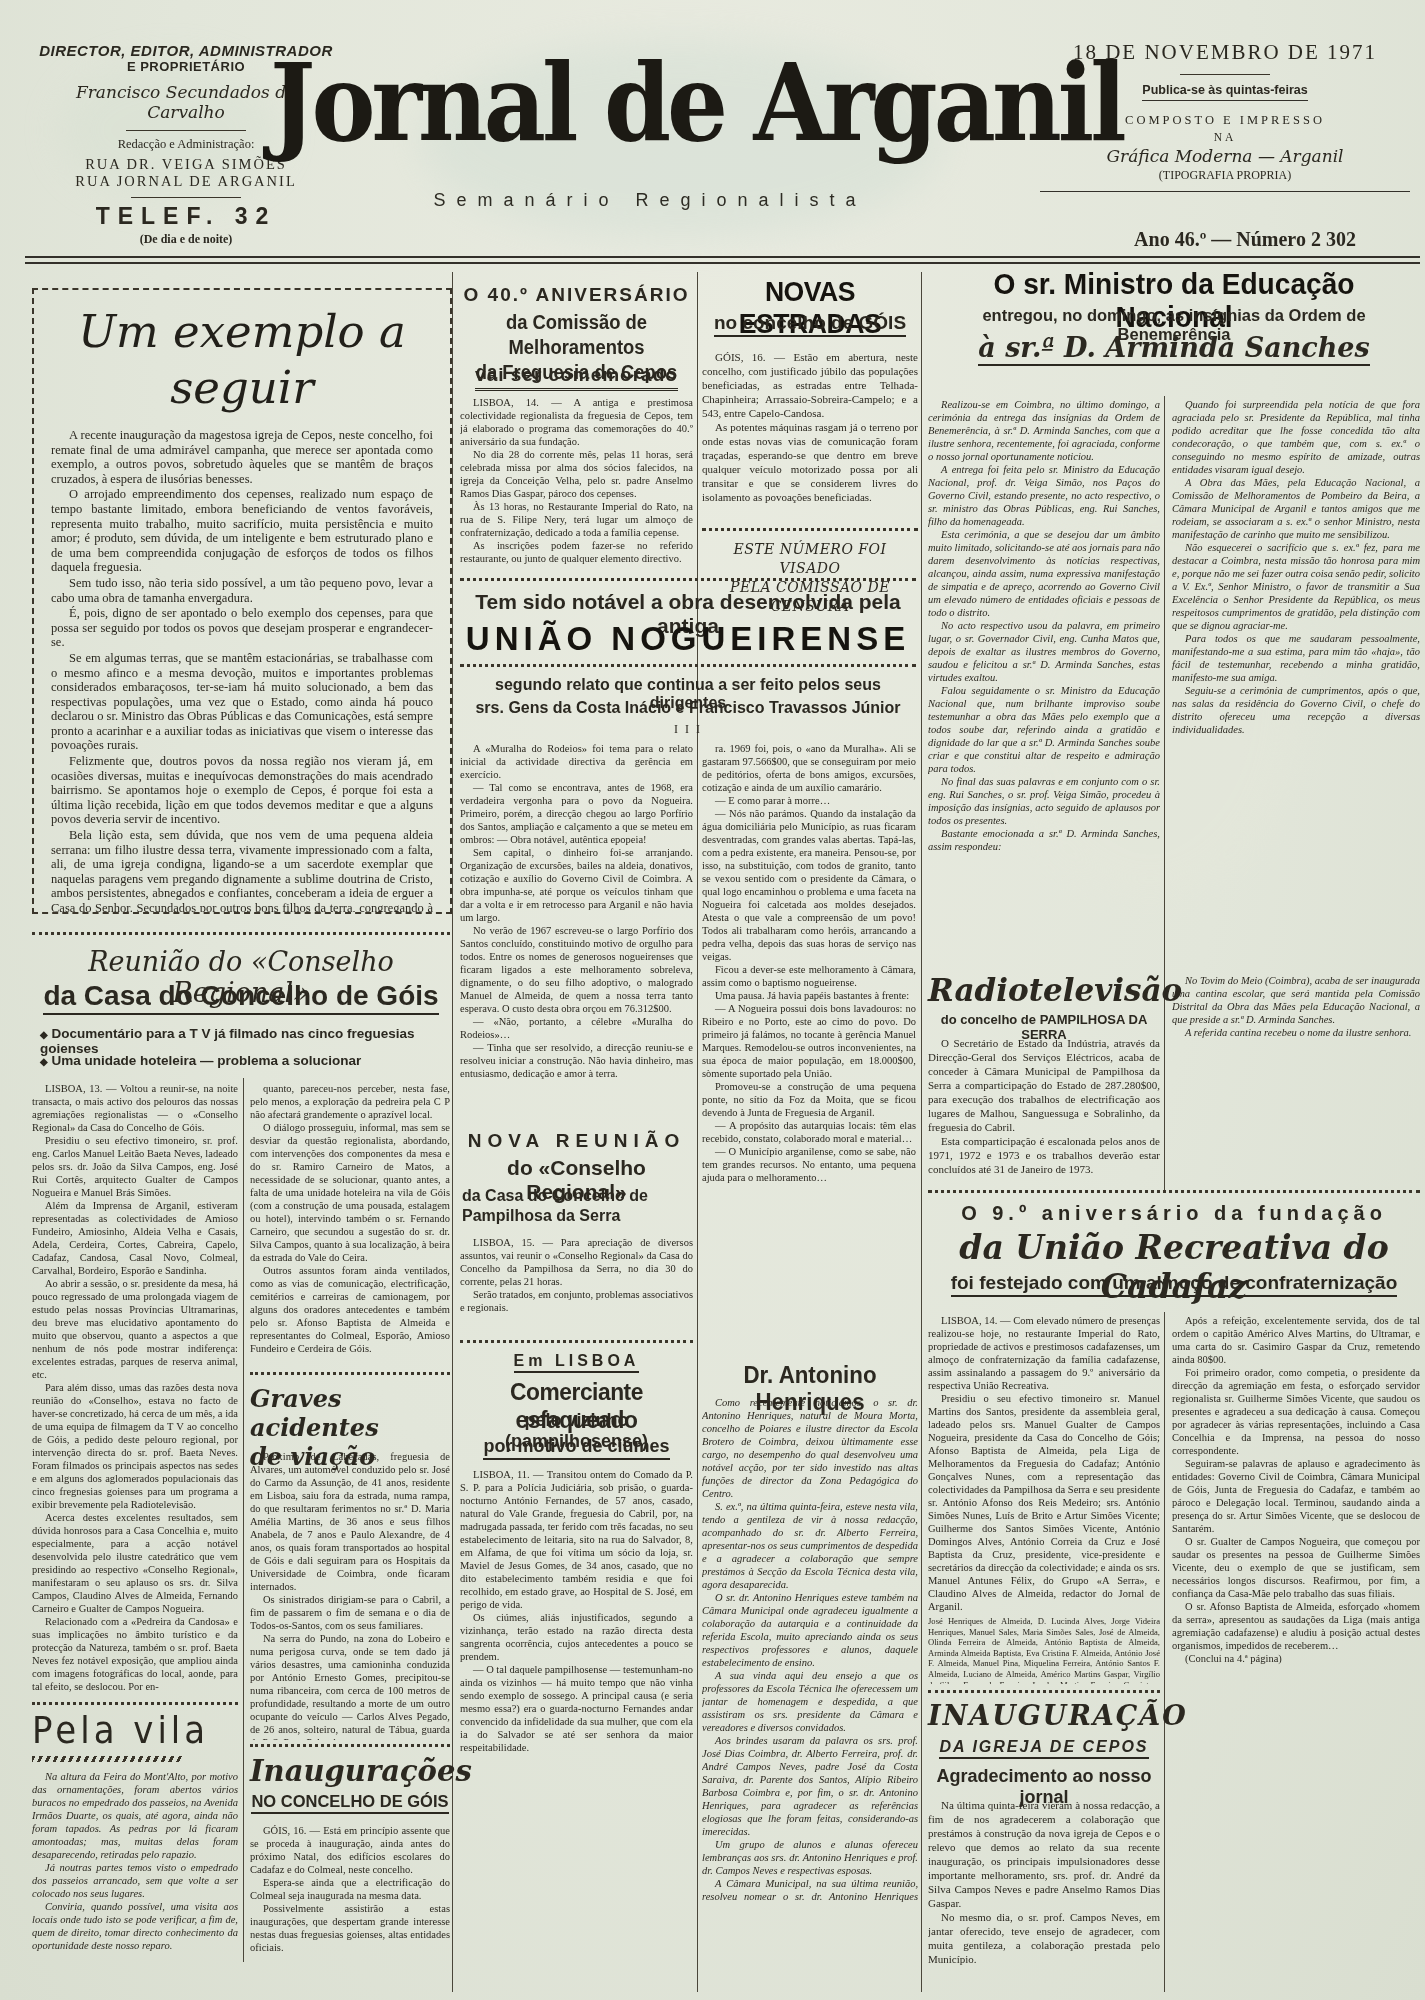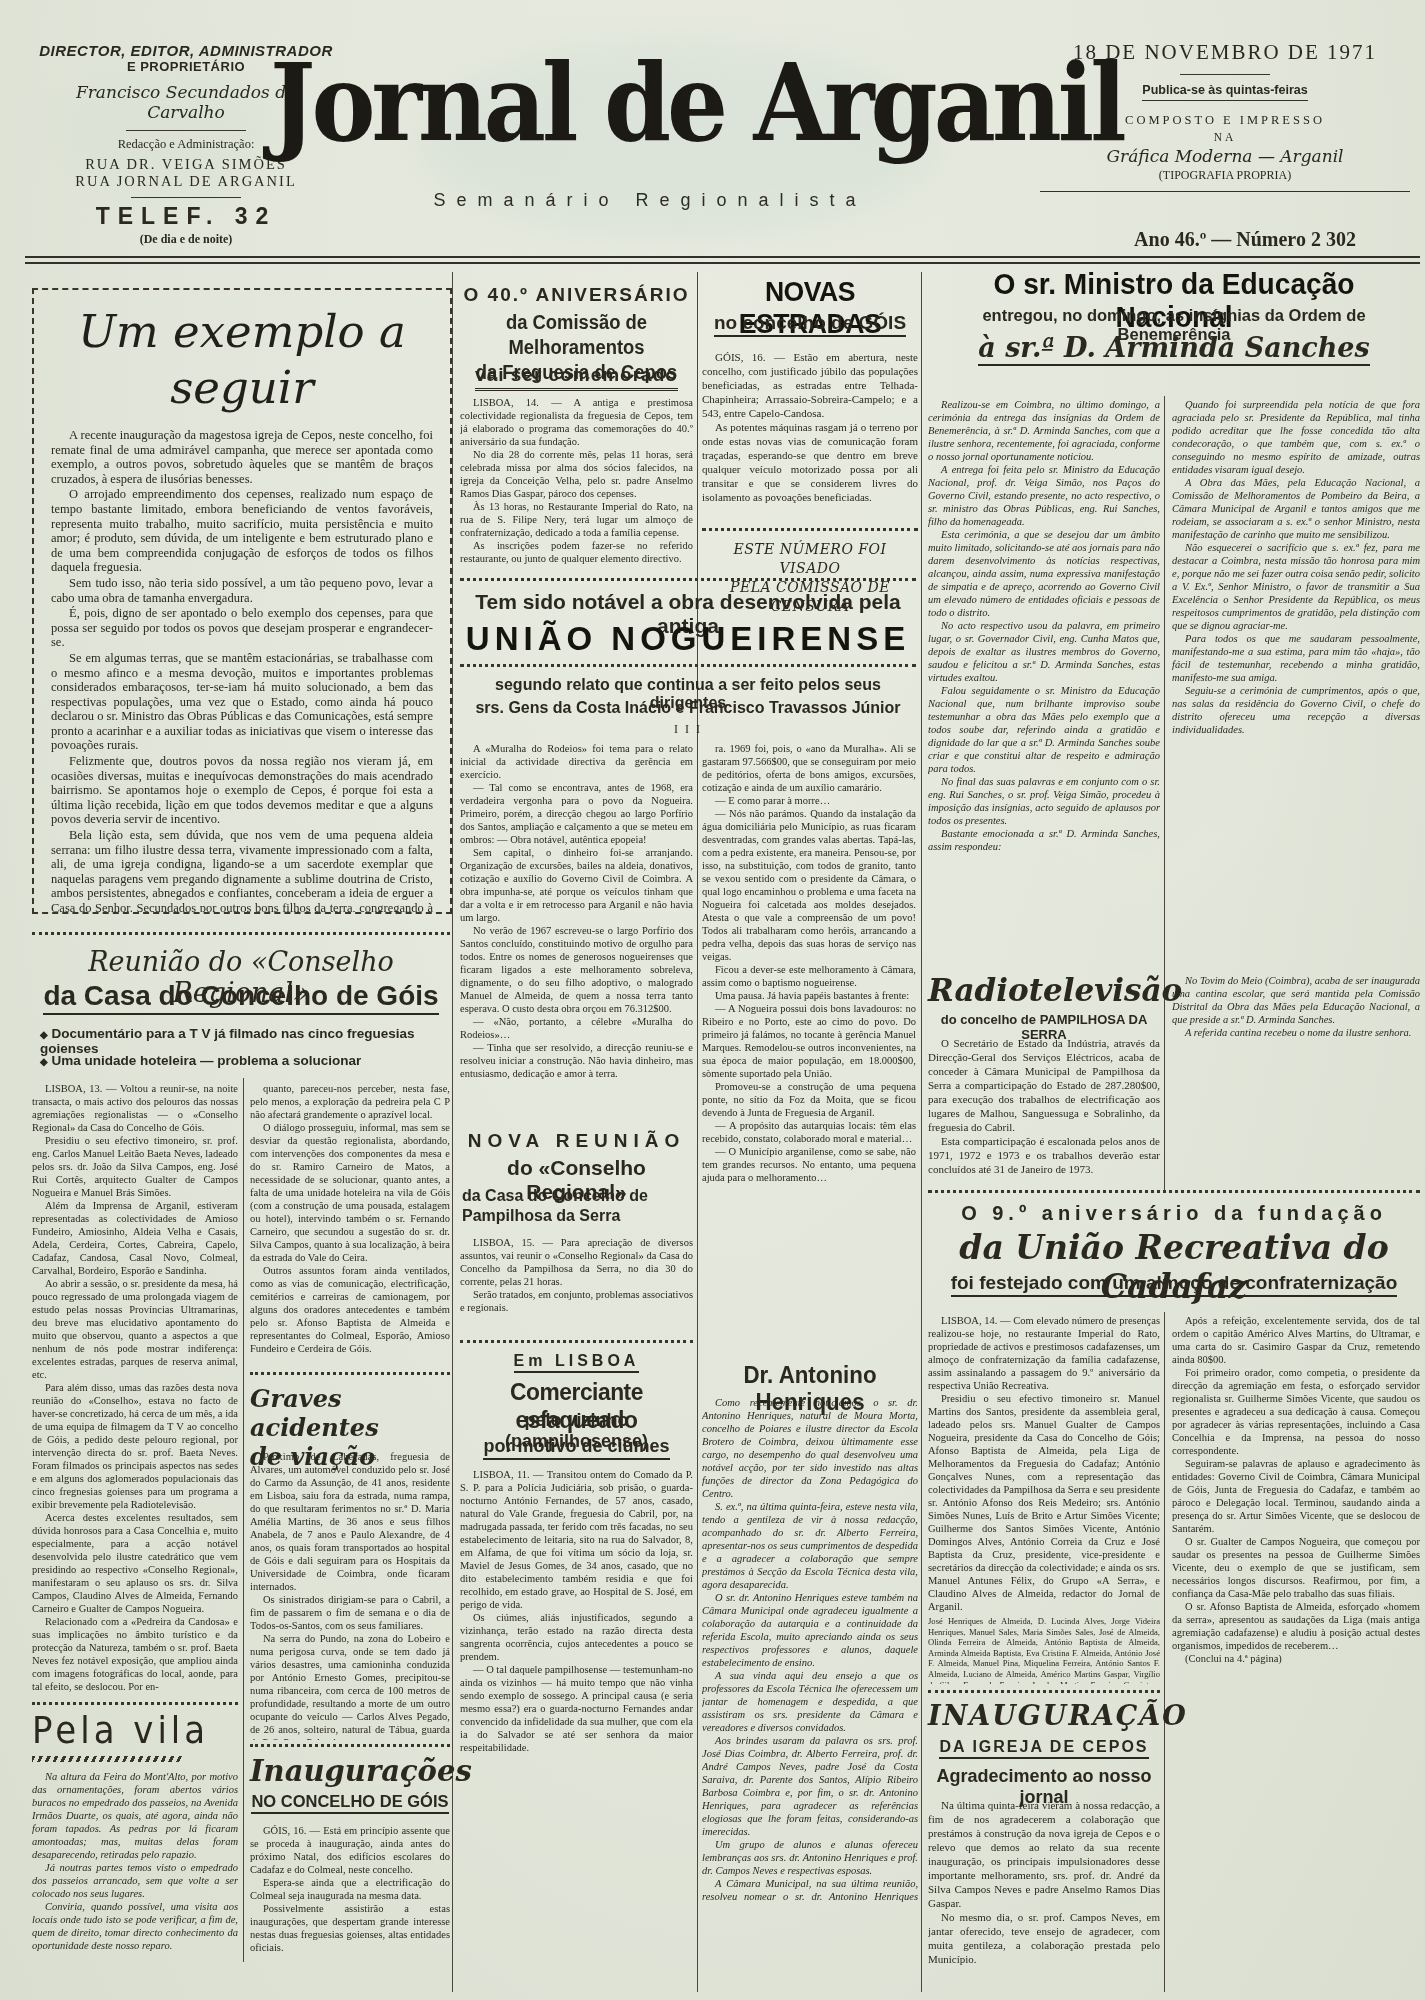--- a/index.html
+++ b/index.html
@@ -292,21 +292,21 @@
       <p>Após a refeição, excelentemente servida, dos de tal ordem o capitão Américo Alves Martins, do Ultramar, e uma carta do sr. Casimiro Gaspar da Cruz, remetendo ainda 80$00.</p>
       <p>Foi primeiro orador, como competia, o presidente da direcção da agremiação em festa, o esforçado servidor regionalista sr. Guilherme Simões Vicente, que saudou os presentes e agradeceu a sua dedicação à causa. Começou por agradecer às várias representações, incluindo a Casa Concelhia e da Imprensa, na pessoa do nosso correspondente.</p>
       <p>Seguiram-se palavras de aplauso e agradecimento às entidades: Governo Civil de Coimbra, Câmara Municipal de Góis, Junta de Freguesia do Cadafaz, e também ao pároco e Delegação local. Terminou, saudando ainda a presença do sr. Artur Simões Vicente, que se deslocou de Santarém.</p>
       <p>O sr. Gualter de Campos Nogueira, que começou por saudar os presentes na pessoa de Guilherme Simões Vicente, deu o exemplo de que se justificam, sem necessários longos discursos. Reafirmou, por fim, a confiança da Casa-Mãe pelo trabalho das suas filiais.</p>
       <p>O sr. Afonso Baptista de Almeida, esforçado «homem da serra», apresentou as saudações da Liga (mais antiga agremiação cadafazense) e aludiu à posição actual destes organismos, impedidos de receberem…</p>
       <p>(Conclui na 4.ª página)</p>
     </div>
 
   <div class="abs rope" style="left:928px;top:1690px;width:232px;"></div>
   <div class="abs dj it b c" style="left:928px;top:1700px;width:232px;font-size:27px;letter-spacing:2px;">INAUGURAÇÃO</div>
-  <div class="abs sans b c" style="left:928px;top:1738px;width:232px;font-size:16px;letter-spacing:2px;">
+  <div class="abs sans b c" style="left:928px;top:1738px;width:232px;font-size:16px;letter-spacing:2px;font-style:italic;">
     <span class="und">DA IGREJA DE CEPOS</span>
   </div>
   <div class="abs sans b c" style="left:928px;top:1766px;width:232px;font-size:18px;">Agradecimento ao nosso jornal</div>
   <div class="abs j body-md clip" style="left:928px;top:1798px;width:232px;height:194px;">
       <p>Na última quinta-feira vieram à nossa redacção, a fim de nos agradecerem a colaboração que prestámos à construção da nova igreja de Cepos e o relevo que demos ao relato da sua recente inauguração, os principais impulsionadores desse importante melhoramento, srs. prof. dr. André da Silva Campos Neves e padre Anselmo Ramos Dias Gaspar.</p>
       <p>No mesmo dia, o sr. prof. Campos Neves, em jantar oferecido, teve ensejo de agradecer, com muita gentileza, a colaboração prestada pelo Município.</p>
     </div>
 
 </div>
 

